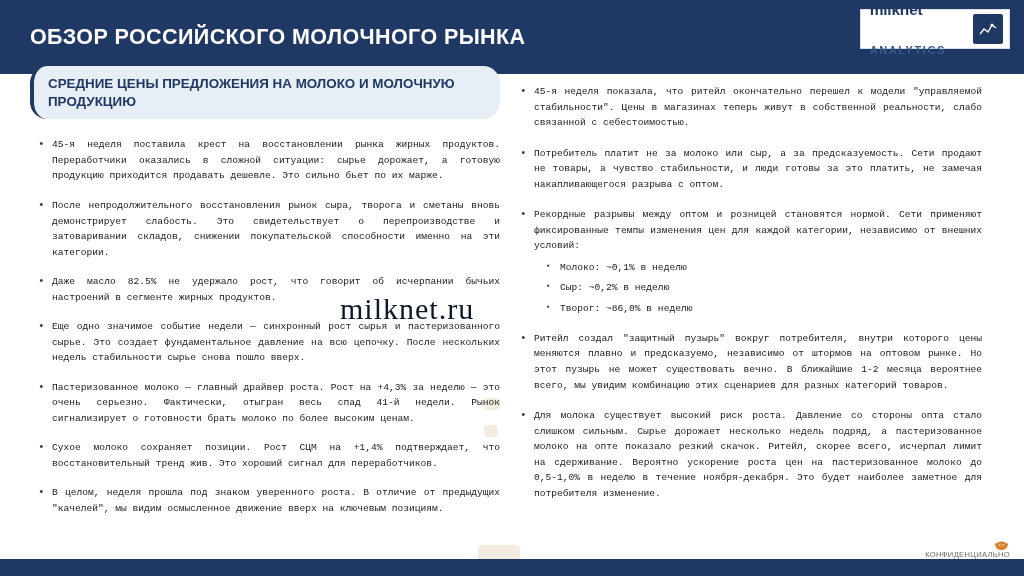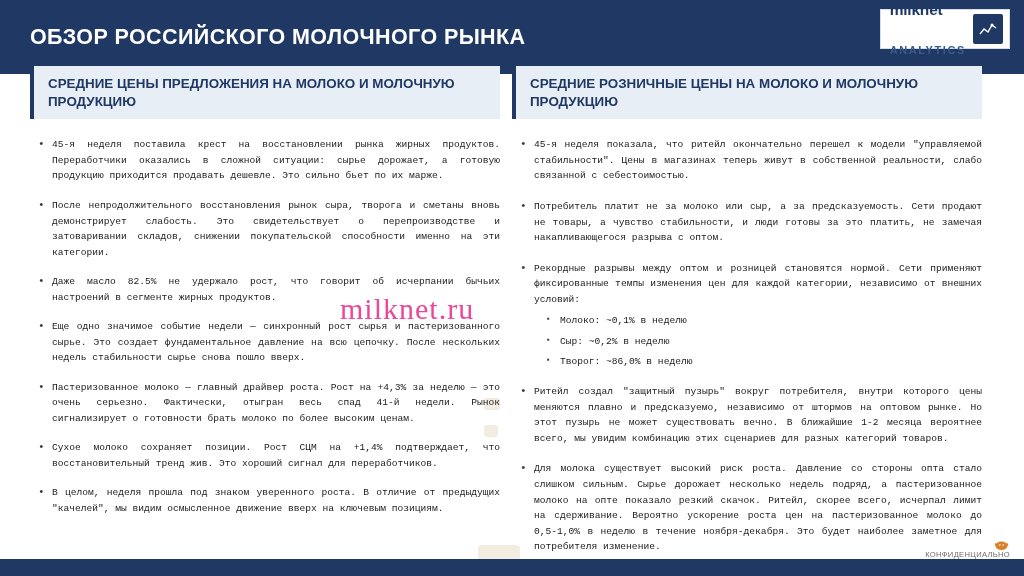--- a/index.html
+++ b/index.html
@@ -39,20 +39,21 @@
   .logo-box {
     position: absolute;
     right: 14px;
     top: 9px;
     height: 40px;
     background: #ffffff;
     border: 1px solid #d8dde6;
     display: flex;
     align-items: center;
     padding: 2px 6px 2px 9px;
+    gap: 20px;
   }
   .logo-text {
     display: flex;
     flex-direction: column;
     line-height: 1;
     margin-right: 7px;
   }
   .logo-milknet {
     font-size: 15.5px;
     font-weight: bold;
@@ -84,20 +85,21 @@
   .col-left { left: 30px; }
   .col-right { left: 512px; }
 
   .col-head {
     background: #e8eef6;
     border-left: 4px solid #1f3864;
     padding: 9px 12px 9px 14px;
     min-height: 48px;
     display: flex;
     align-items: center;
+    border-radius: 17px;
   }
   .col-head-text {
     color: #1f3864;
     font-size: 13.4px;
     font-weight: bold;
     line-height: 1.32;
     text-transform: uppercase;
   }
 
   ul.bullets {
@@ -145,21 +147,21 @@
     font-size: 8px;
   }
   .right ul.bullets > li { margin-bottom: 15px; }
 
   
   .watermark {
     position: absolute;
     left: 340px;
     top: 292px;
     font-size: 30px;
-    color: #ec4899;
+    color: #0f172a;
     letter-spacing: 1px;
     font-family: "Liberation Serif", serif;
     pointer-events: none;
     user-select: none;
   }
   .blob {
     position: absolute;
     background: #f2ece1;
     pointer-events: none;
   }
@@ -227,23 +229,20 @@
       <li>После непродолжительного восстановления рынок сыра, творога и сметаны вновь демонстрирует слабость. Это свидетельствует о перепроизводстве и затоваривании складов, снижении покупательской способности именно на эти категории.</li>
       <li>Даже масло 82.5% не удержало рост, что говорит об исчерпании бычьих настроений в сегменте жирных продуктов.</li>
       <li>Еще одно значимое событие недели — синхронный рост сырья и пастеризованного сырье. Это создает фундаментальное давление на всю цепочку. После нескольких недель стабильности сырье снова пошло вверх.</li>
       <li>Пастеризованное молоко — главный драйвер роста. Рост на +4,3% за неделю — это очень серьезно. Фактически, отыгран весь спад 41-й недели. Рынок сигнализирует о готовности брать молоко по более высоким ценам.</li>
       <li>Сухое молоко сохраняет позиции. Рост СЦМ на +1,4% подтверждает, что восстановительный тренд жив. Это хороший сигнал для переработчиков.</li>
       <li>В целом, неделя прошла под знаком уверенного роста. В отличие от предыдущих "качелей", мы видим осмысленное движение вверх на ключевым позициям.</li>
     </ul>
   </div>
 
   <div class="col col-right right">
-    <div class="col-head">
-      <div class="col-head-text">СРЕДНИЕ РОЗНИЧНЫЕ ЦЕНЫ НА МОЛОКО И МОЛОЧНУЮ ПРОДУКЦИЮ</div>
-    </div>
     <ul class="bullets">
       <li>45-я неделя показала, что ритейл окончательно перешел к модели "управляемой стабильности". Цены в магазинах теперь живут в собственной реальности, слабо связанной с себестоимостью.</li>
       <li>Потребитель платит не за молоко или сыр, а за предсказуемость. Сети продают не товары, а чувство стабильности, и люди готовы за это платить, не замечая накапливающегося разрыва с оптом.</li>
       <li>
         <span>Рекордные разрывы между оптом и розницей становятся нормой. Сети применяют фиксированные темпы изменения цен для каждой категории, независимо от внешних условий:</span>
         <ul class="sub">
           <li>Молоко: ~0,1% в неделю</li>
           <li>Сыр: ~0,2% в неделю</li>
           <li>Творог: ~86,0% в неделю</li>
         </ul>

